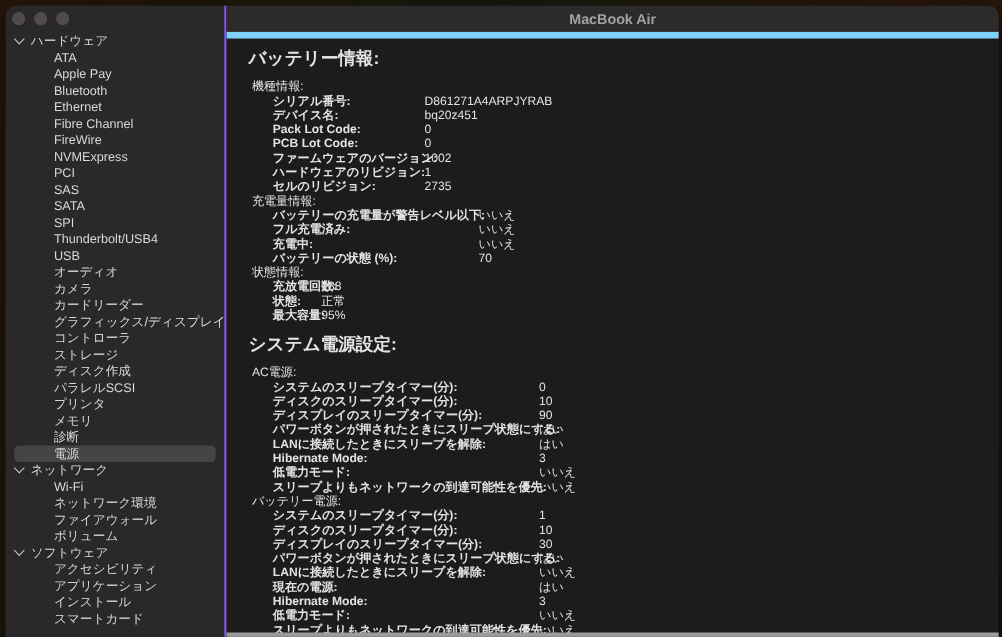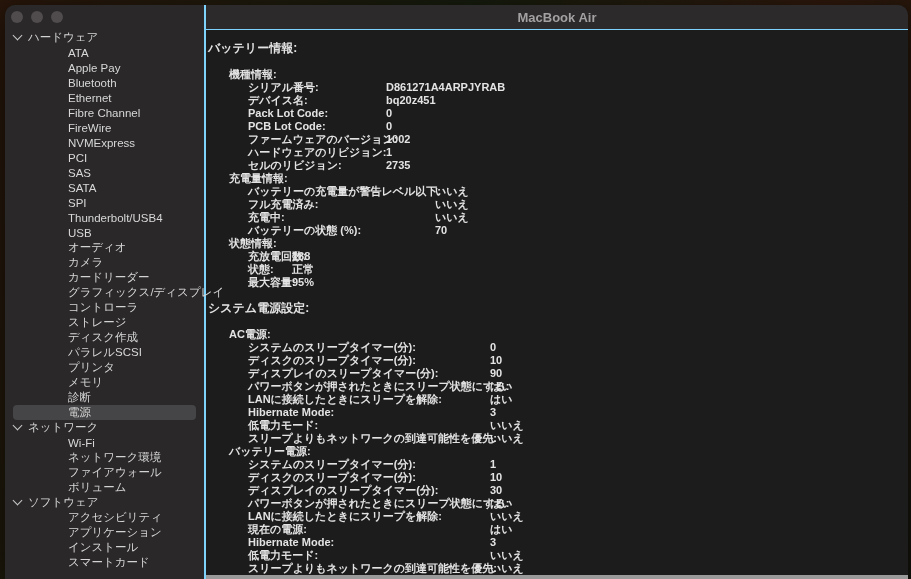--- a/index.html
+++ b/index.html
@@ -13,56 +13,56 @@
   
   .window{
     position:absolute;left:5px;top:5px;width:903px;height:574px;
     border-radius:10px 10px 0 0;overflow:hidden;display:flex;
     box-shadow:0 8px 30px rgba(0,0,0,.6);
     background:#1d1c1c;
   }
   
   .sidebar{
     width:201px;flex:0 0 201px;background:#2a2828;position:relative;
-    border-right:2px solid #7dd3fc;box-sizing:border-box;
+    border-right:2px solid #8b5cf6;box-sizing:border-box;
   }
   .traffic{position:absolute;top:6px;left:6px;display:flex;gap:8px;}
   .tl{width:12px;height:12px;border-radius:50%;background:#504b4d;}
   .side-list{position:absolute;top:25px;left:0;right:0;}
   .side-row{
     height:15px;display:flex;align-items:center;
     color:#d8d8d8;font-size:11.5px;white-space:nowrap;
   }
   .side-row.section{padding-left:9px;font-weight:400;}
-  .side-row.child{padding-left:63px;}
+  .side-row.child{padding-left:44px;}
   .side-row .rowbg{
     position:absolute;left:8px;right:8px;height:15px;border-radius:4px;z-index:0;
   }
   .side-row.selected .rowbg{background:#454547;}
   .side-row span.lbl{position:relative;z-index:1;}
   .chev{
     width:6px;height:6px;border-right:1.5px solid #c9c9c9;border-bottom:1.5px solid #c9c9c9;
     transform:rotate(45deg);margin:-4px 7px 0 0;flex:0 0 auto;position:relative;z-index:1;
   }
   
   .main{flex:1 1 auto;display:flex;flex-direction:column;position:relative;background:#1d1c1c;}
   .titlebar{
-    height:24px;flex:0 0 24px;background:#2c2a2a;border-bottom:1px solid #7dd3fc;
+    height:24px;flex:0 0 24px;background:#2c2a2a;border-bottom:6px solid #7dd3fc;
     display:flex;align-items:center;justify-content:center;
   }
   .titlebar .title{color:#a3a1a1;font-size:13px;font-weight:600;}
   .report{
     flex:1 1 auto;padding-top:12px;overflow:hidden;color:#e3e3e3;
     font-size:11px;font-weight:500;position:relative;
   }
   .r-line{height:13px;line-height:13px;position:relative;white-space:nowrap;}
-  .r-line.h1 .lbl{margin-left:2px;font-weight:700;font-size:12px;}
-  .r-line.h2 .lbl{margin-left:23px;font-weight:700;}
+  .r-line.h1 .lbl{margin-left:20px;font-weight:700;font-size:16px;}
+  .r-line.h2 .lbl{margin-left:23px;font-weight:400;}
   .r-line.item .lbl{margin-left:42px;font-weight:600;}
-  .r-line .val{position:absolute;top:0;font-weight:700;}
+  .r-line .val{position:absolute;top:0;font-weight:400;}
   .col-model .val{left:180px;}
   .col-charge .val{left:229px;}
   .col-status .val{left:86px;}
   .col-power .val{left:284px;}
   .bottom-strip{
     position:absolute;left:0;right:0;bottom:0;height:4px;background:#9a9a9a;z-index:5;
   }
 </style>
 </head>
 <body>

